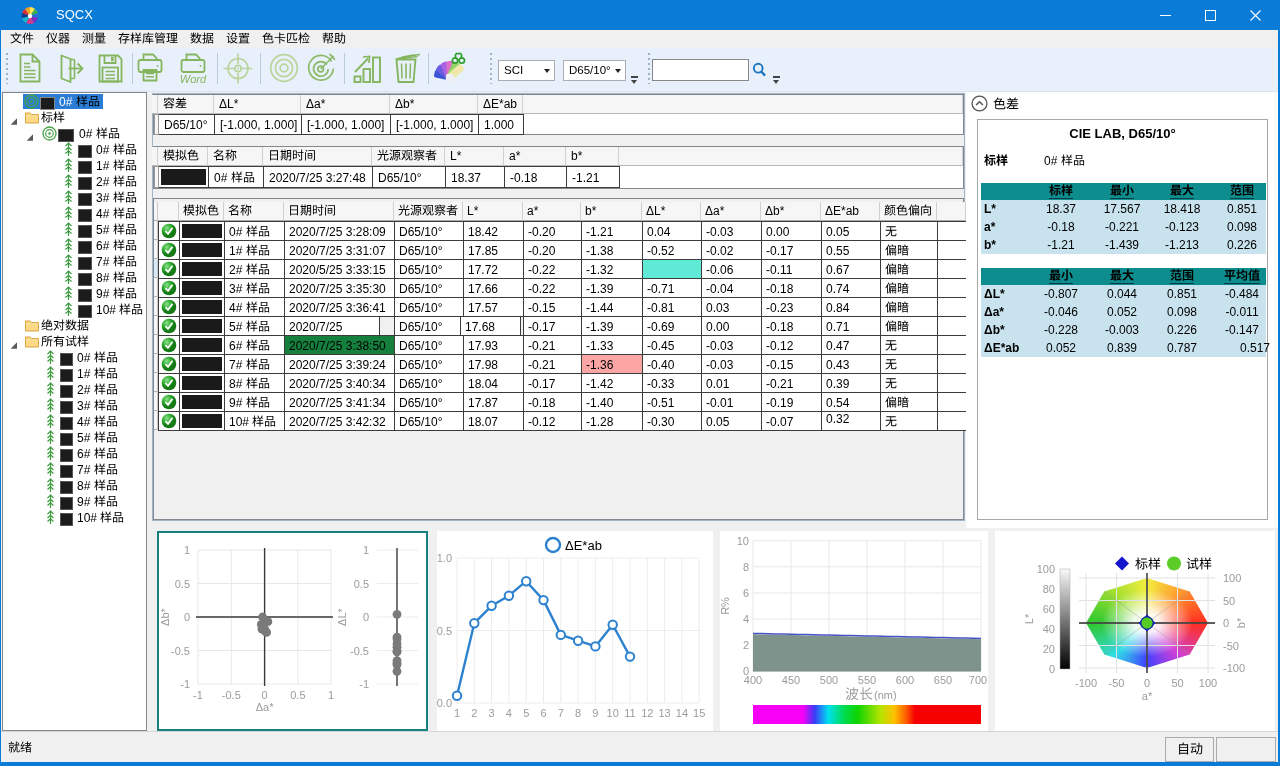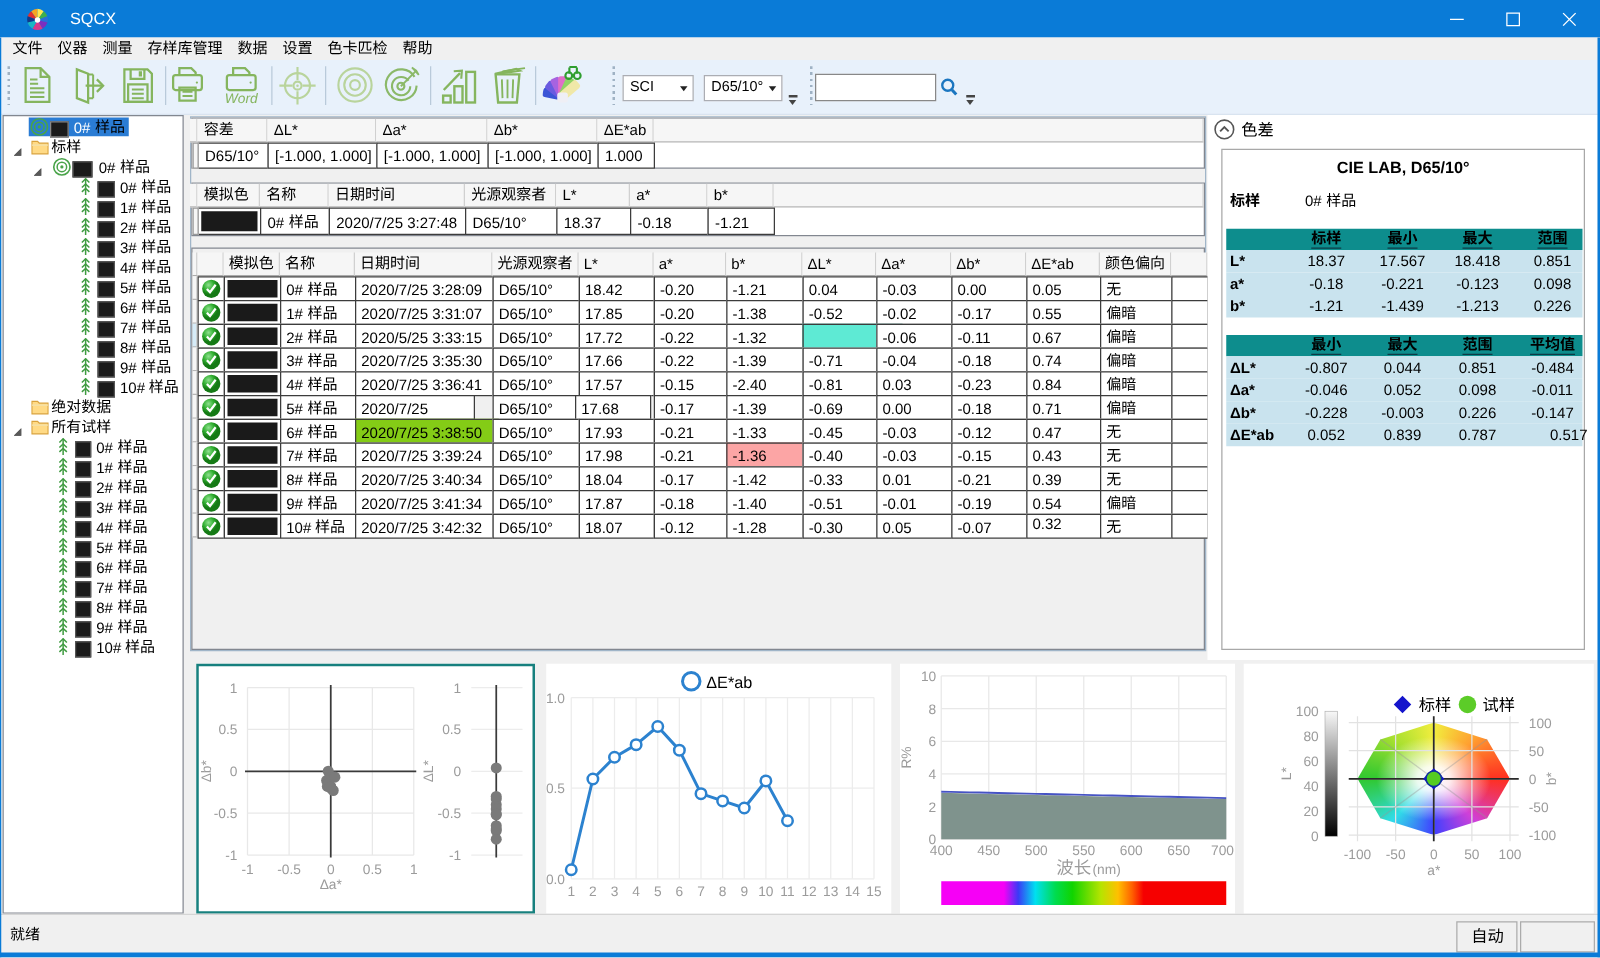--- a/index.html
+++ b/index.html
@@ -1028,21 +1028,21 @@
       </div>
       <div style="position:absolute;left:70px;top:98px;width:61px;height:20px;background:#fff;border:1px solid #3c3c3c;padding:3px 0 0 4px;overflow:hidden">4# <svg class="cj" viewBox="0 -880 1000 1000">
           <use href="#g6837"></use>
         </svg><svg class="cj" viewBox="0 -880 1000 1000">
           <use href="#g54c1"></use>
         </svg></div>
       <div style="position:absolute;left:130px;top:98px;width:111px;height:20px;background:#fff;border:1px solid #3c3c3c;padding:3px 0 0 4px;overflow:hidden">2020/7/25 3:36:41</div>
       <div style="position:absolute;left:240px;top:98px;width:70px;height:20px;background:#fff;border:1px solid #3c3c3c;padding:3px 0 0 4px;overflow:hidden">D65/10°</div>
       <div style="position:absolute;left:309px;top:98px;width:61px;height:20px;background:#fff;border:1px solid #3c3c3c;padding:3px 0 0 4px;overflow:hidden">17.57</div>
       <div style="position:absolute;left:369px;top:98px;width:59px;height:20px;background:#fff;border:1px solid #3c3c3c;padding:3px 0 0 4px;overflow:hidden">-0.15</div>
-      <div style="position:absolute;left:427px;top:98px;width:62px;height:20px;background:#fff;border:1px solid #3c3c3c;padding:3px 0 0 4px;overflow:hidden">-2.40</div>
+      <div style="position:absolute;left:427px;top:98px;width:62px;height:20px;background:#fff;border:1px solid #3c3c3c;padding:3px 0 0 4px;overflow:hidden">-1.44</div>
       <div style="position:absolute;left:488px;top:98px;width:60px;height:20px;background:#fff;border:1px solid #3c3c3c;padding:3px 0 0 4px;overflow:hidden">-0.81</div>
       <div style="position:absolute;left:547px;top:98px;width:61px;height:20px;background:#fff;border:1px solid #3c3c3c;padding:3px 0 0 4px;overflow:hidden">0.03</div>
       <div style="position:absolute;left:607px;top:98px;width:61px;height:20px;background:#fff;border:1px solid #3c3c3c;padding:3px 0 0 4px;overflow:hidden">-0.23</div>
       <div style="position:absolute;left:667px;top:98px;width:60px;height:20px;background:#fff;border:1px solid #3c3c3c;padding:3px 0 0 4px;overflow:hidden">0.84</div>
       <div style="position:absolute;left:726px;top:98px;width:58px;height:20px;background:#fff;border:1px solid #3c3c3c;padding:3px 0 0 4px;overflow:hidden"><svg class="cj" viewBox="0 -880 1000 1000">
           <use href="#g504f"></use>
         </svg><svg class="cj" viewBox="0 -880 1000 1000">
           <use href="#g6697"></use>
         </svg></div>
       <div style="position:absolute;left:783px;top:98px;width:30px;height:20px;background:#fff;border:1px solid #3c3c3c;padding:3px 0 0 4px;overflow:hidden"></div>
@@ -1098,21 +1098,21 @@
         </svg>
       </div>
       <div style="position:absolute;left:25px;top:136px;width:46px;height:20px;background:#fff;border:1px solid #3c3c3c;padding:3px 0 0 4px;overflow:hidden">
         <div style="position:absolute;left:2px;top:2px;right:2px;bottom:2px;background:#1a1a1a"></div>
       </div>
       <div style="position:absolute;left:70px;top:136px;width:61px;height:20px;background:#fff;border:1px solid #3c3c3c;padding:3px 0 0 4px;overflow:hidden">6# <svg class="cj" viewBox="0 -880 1000 1000">
           <use href="#g6837"></use>
         </svg><svg class="cj" viewBox="0 -880 1000 1000">
           <use href="#g54c1"></use>
         </svg></div>
-      <div style="position:absolute;left:130px;top:136px;width:115px;height:20px;background:#84cc16;border:1px solid #3c3c3c;padding:3px 0 0 4px;overflow:hidden">2020/7/25 3:38:50</div>
+      <div style="position:absolute;left:130px;top:136px;width:115px;height:20px;background:#15803d;border:1px solid #3c3c3c;padding:3px 0 0 4px;overflow:hidden">2020/7/25 3:38:50</div>
       <div style="position:absolute;left:240px;top:136px;width:70px;height:20px;background:#fff;border:1px solid #3c3c3c;padding:3px 0 0 4px;overflow:hidden">D65/10°</div>
       <div style="position:absolute;left:309px;top:136px;width:61px;height:20px;background:#fff;border:1px solid #3c3c3c;padding:3px 0 0 4px;overflow:hidden">17.93</div>
       <div style="position:absolute;left:369px;top:136px;width:59px;height:20px;background:#fff;border:1px solid #3c3c3c;padding:3px 0 0 4px;overflow:hidden">-0.21</div>
       <div style="position:absolute;left:427px;top:136px;width:62px;height:20px;background:#fff;border:1px solid #3c3c3c;padding:3px 0 0 4px;overflow:hidden">-1.33</div>
       <div style="position:absolute;left:488px;top:136px;width:60px;height:20px;background:#fff;border:1px solid #3c3c3c;padding:3px 0 0 4px;overflow:hidden">-0.45</div>
       <div style="position:absolute;left:547px;top:136px;width:61px;height:20px;background:#fff;border:1px solid #3c3c3c;padding:3px 0 0 4px;overflow:hidden">-0.03</div>
       <div style="position:absolute;left:607px;top:136px;width:61px;height:20px;background:#fff;border:1px solid #3c3c3c;padding:3px 0 0 4px;overflow:hidden">-0.12</div>
       <div style="position:absolute;left:667px;top:136px;width:60px;height:20px;background:#fff;border:1px solid #3c3c3c;padding:3px 0 0 4px;overflow:hidden">0.47</div>
       <div style="position:absolute;left:726px;top:136px;width:58px;height:20px;background:#fff;border:1px solid #3c3c3c;padding:3px 0 0 4px;overflow:hidden"><svg class="cj" viewBox="0 -880 1000 1000">
           <use href="#g65e0"></use>

